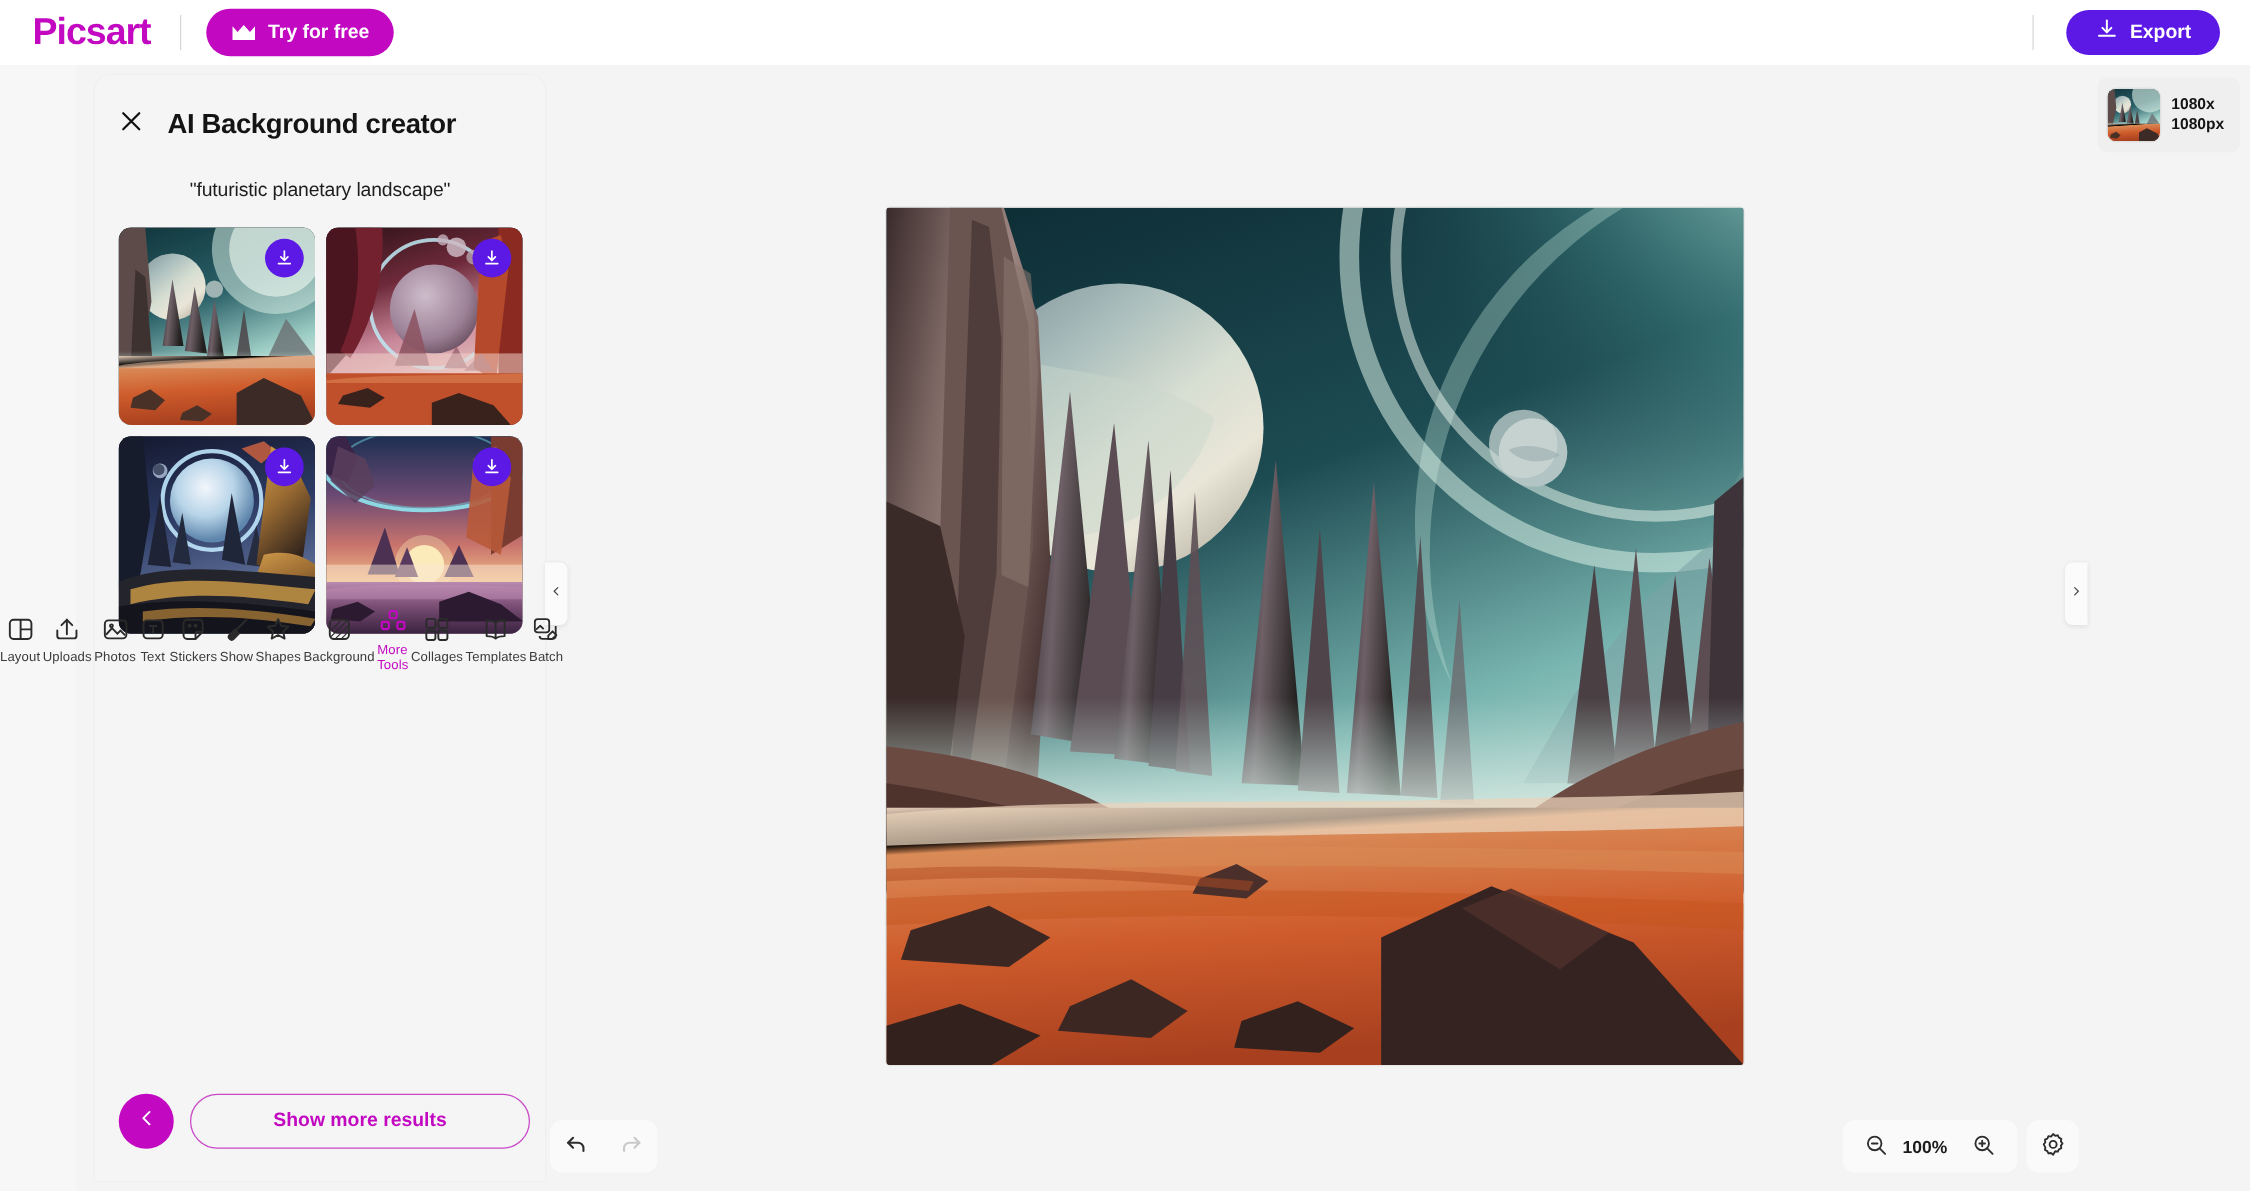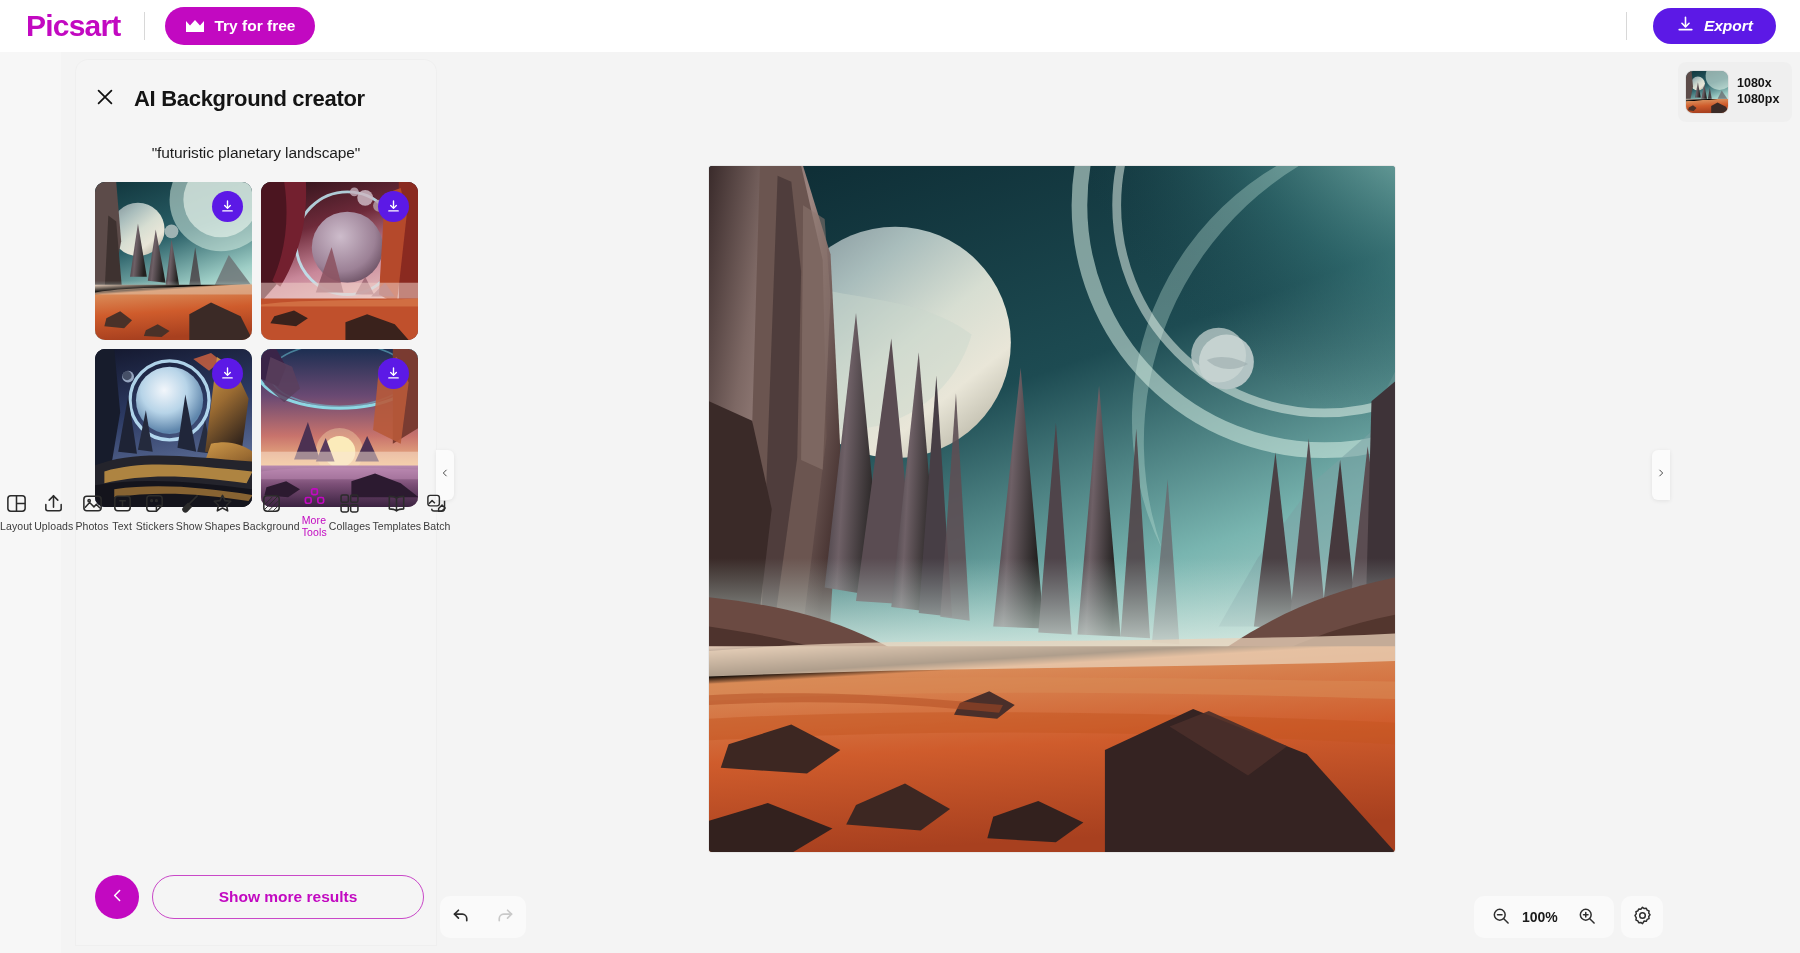--- a/index.html
+++ b/index.html
@@ -27,21 +27,20 @@
     font-family: "Liberation Sans", sans-serif;
   }
   .crown-icon { display: inline-flex; }
   .topbar-right { margin-left: auto; display: flex; align-items: center; padding-right: 24px; }
   .right-divider { width: 1px; height: 28px; background: #d8d8d8; margin-right: 26px; }
   .export-btn {
     display: flex; align-items: center; gap: 9px;
     background: #5c19e6; color: #fff; border: none; border-radius: 999px;
     height: 36px; padding: 0 23px; font-size: 15.5px; font-weight: 700; cursor: pointer;
     font-family: "Liberation Sans", sans-serif;
-    font-style: italic;
   }
 
   
   .rail {
     position: absolute; left: 0; top: 52px; width: 61px; height: 901px;
     background: #f7f7f7; display: flex; flex-direction: row; align-items: center;
     padding-top: 20px; gap: 2px; z-index: 30;
   }
   .rail-item {
     width: 58px; display: flex; flex-direction: column; align-items: center;

